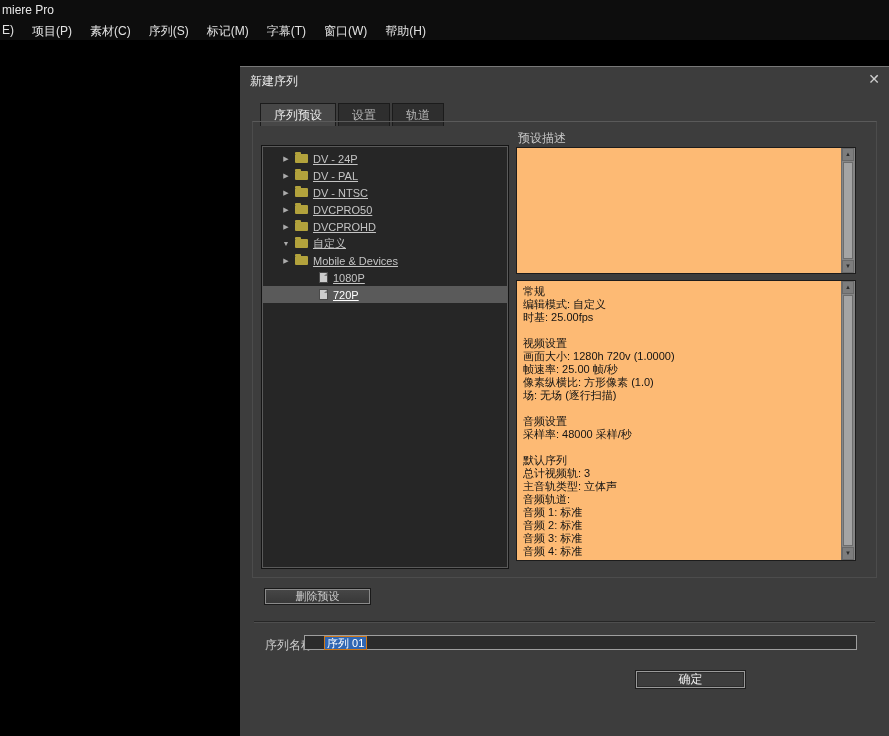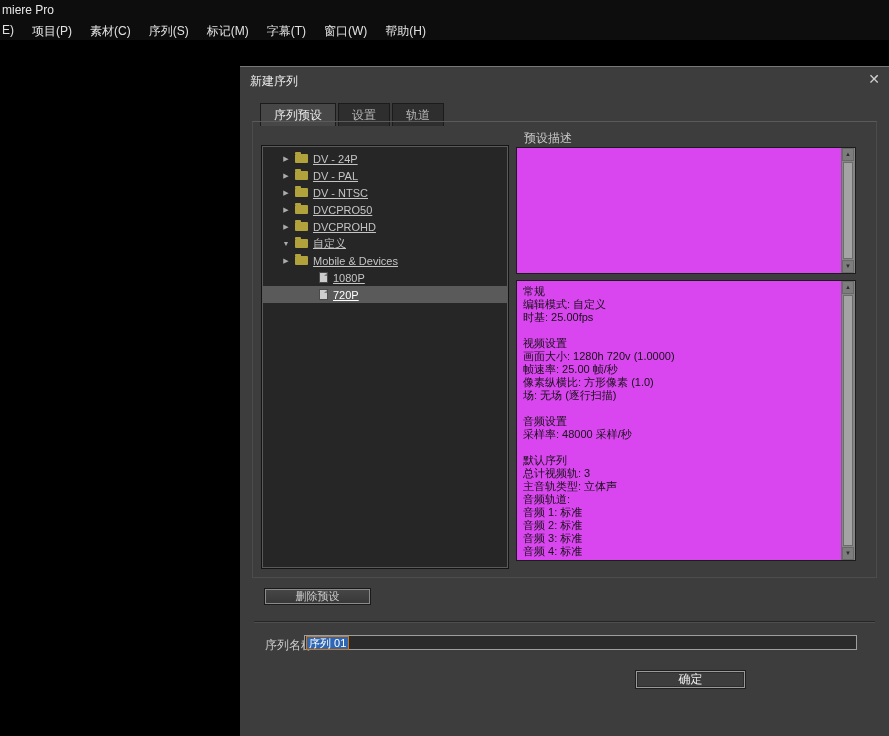--- a/index.html
+++ b/index.html
@@ -30,41 +30,41 @@
     background:#2e2e2e;border:1px solid #1b1b1b;border-bottom:none;
   }
   .tab.active{background:#474747;color:#ececec;}
   .content-frame{
     position:absolute;left:12px;top:54px;width:623px;height:455px;
     border:1px solid #4c4c4c;border-top-color:#5a5a5a;
   }
 
   .section-label{position:absolute;font-size:12px;color:#c9c9c9;}
   .label-presets{left:38px;top:80px;}
-  .label-desc{left:284px;top:63px;}
+  .label-desc{left:278px;top:63px;}
 
   
   .tree-box{
     position:absolute;left:22px;top:79px;width:246px;height:422px;
     background:#262626;border:1px solid #5a5a5a;box-shadow:0 0 0 1px #141414;
     box-sizing:border-box;overflow:hidden;padding-top:3px;
   }
   .tree-row{height:17px;display:flex;align-items:center;color:#c4c4c4;font-size:11px;}
   .tree-row.selected{background:#5a5a5a;color:#ffffff;}
   .arrow{width:10px;margin-left:18px;font-size:7px;color:#ababab;text-align:center;flex:0 0 auto;}
   .spacer-child{width:56px;flex:0 0 auto;}
   .folder-icon{width:13px;height:9px;background:#b2a23c;border-radius:1px;position:relative;margin:0 5px 0 4px;flex:0 0 auto;}
   .folder-icon::before{content:"";position:absolute;top:-2px;left:0;width:6px;height:2px;background:#b2a23c;border-radius:1px 1px 0 0;}
   .file-icon{width:9px;height:11px;background:#cdcdcd;border:1px solid #4a4a4a;box-sizing:border-box;position:relative;margin-right:5px;flex:0 0 auto;}
   .file-icon::after{content:"";position:absolute;right:0;top:0;border-style:solid;border-width:0 3px 3px 0;border-color:transparent #7e7e7e transparent transparent;transform:rotate(90deg);}
   .tree-label{white-space:nowrap;text-decoration:underline;}
 
   
   .desc-box{
-    position:absolute;background:#d946ef;border:1px solid #1c1c1c;box-sizing:border-box;
+    position:absolute;background:#fdba74;border:1px solid #1c1c1c;box-sizing:border-box;
   }
   .desc-top{left:276px;top:80px;width:340px;height:127px;}
   .desc-bottom{left:276px;top:213px;width:340px;height:281px;}
   .desc-text{
     position:absolute;left:6px;top:4px;right:17px;bottom:3px;
     color:#131313;font-size:11px;line-height:13px;white-space:pre-wrap;overflow:hidden;
   }
   .scrollbar{position:absolute;right:0;top:0;bottom:0;width:13px;background:#868686;border-left:1px solid #6d6d6d;}
   .scroll-btn{
     position:absolute;left:0;width:12px;height:13px;background:#7d7d7d;border:1px solid #696969;
@@ -82,21 +82,21 @@
     color:#cccccc;font-size:11px;line-height:13px;text-align:center;
   }
   .separator{position:absolute;left:14px;right:14px;top:554px;height:0;border-top:1px solid #262626;border-bottom:1px solid #4e4e4e;}
   .seqname-label{position:absolute;left:25px;top:570px;font-size:12px;color:#cccccc;}
   .seqname-input{
     position:absolute;left:64px;top:568px;width:553px;height:15px;
     background:#2b2b2b;border:1px solid #9e9e9e;box-sizing:border-box;
     display:flex;align-items:center;
   }
   .sel-text{
-    margin-left:2px;background:#2f66b3;color:#ffffff;font-size:11px;line-height:12px;
+    margin-left:20px;background:#2f66b3;color:#ffffff;font-size:11px;line-height:12px;
     padding:0 2px;outline:1px solid #d07818;white-space:nowrap;
   }
   .ok-btn{
     position:absolute;left:396px;top:604px;width:109px;height:17px;
     background:#3d3d3d;border:1px solid #9a9a9a;
     box-shadow:0 0 0 1px #1f1f1f, inset 0 0 0 1px #2c2c2c;box-sizing:border-box;
     color:#ededed;font-size:12px;line-height:14px;text-align:center;
   }
 </style>
 </head>

